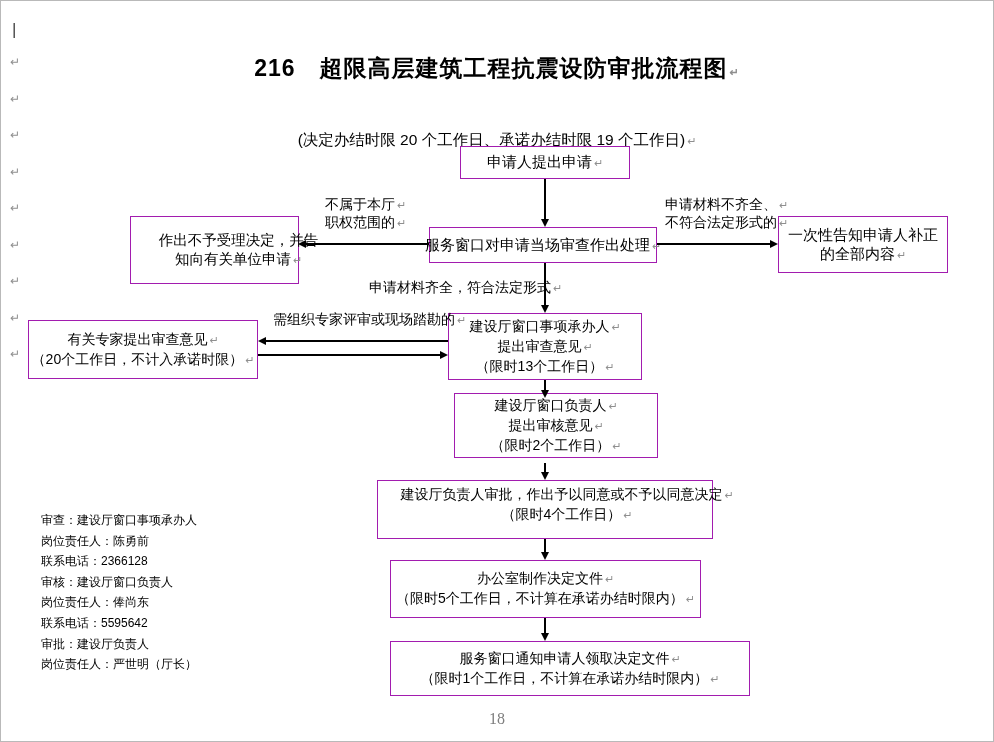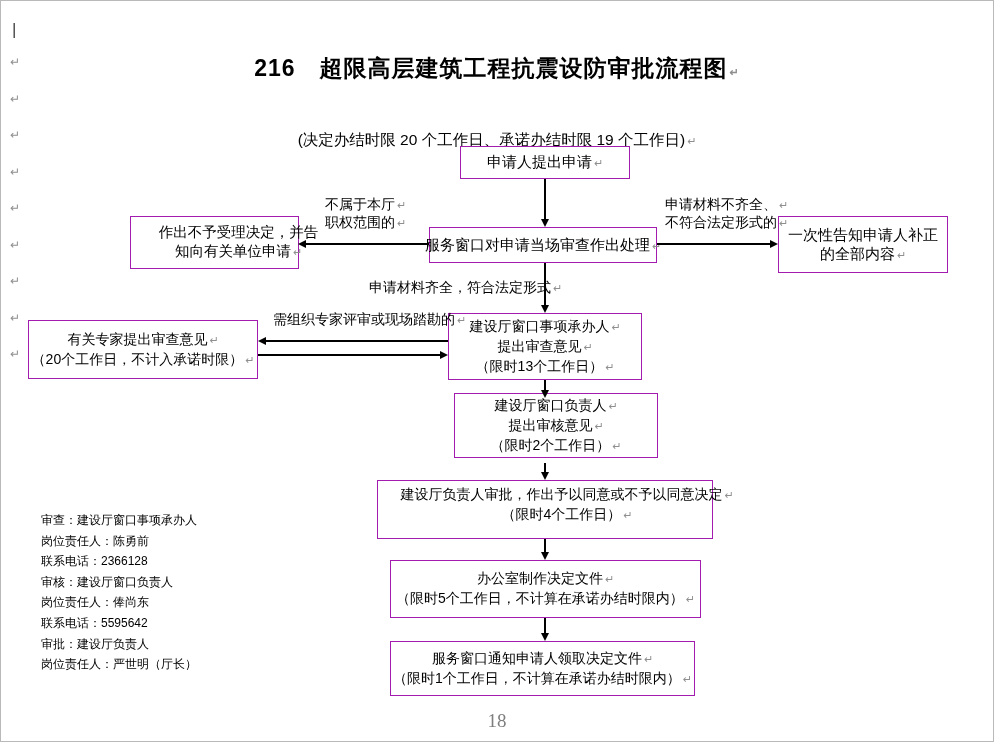--- a/index.html
+++ b/index.html
@@ -30,21 +30,21 @@
   .ha .head-right{position:absolute; right:-8px; top:-3px; width:0; height:0;
     border-top:4px solid transparent; border-bottom:4px solid transparent;
     border-left:8px solid #000;}
   .margin-marks{position:absolute; left:9px; top:54px; display:flex;
     flex-direction:column; gap:22.5px; color:#8f8f8f; font-size:12px; line-height:14px;}
   .cursor{position:absolute; left:11px; top:19px; font-size:17px; color:#444;
     font-weight:normal;}
   .contacts{position:absolute; left:40px; top:509px; font-size:12px; line-height:20.6px;
     white-space:nowrap;}
   .pageno{position:absolute; top:709px; left:0; width:100%; text-align:center;
-    font-family:"Liberation Serif", serif; font-size:19px; color:#7e7e7e;}
+    font-family:"Liberation Serif", serif; font-size:16px; color:#7e7e7e;}
 </style>
 </head>
 <body>
 
 <div class="page">
 
   <span class="cursor">|</span>
 
   <div class="margin-marks">
     <span>↵</span>
@@ -66,21 +66,21 @@
   </div>
 
   <div class="box" style="left:459px; top:145px; width:170px; height:33px; font-size:15px;">
     <div class="bl"><span>申请人提出申请</span><span class="cr">↵</span></div>
   </div>
 
   <div class="box" style="left:428px; top:226px; width:228px; height:36px; font-size:15px;">
     <div class="bl"><span>服务窗口对申请当场审查作出处理</span><span class="cr">↵</span></div>
   </div>
 
-  <div class="box" style="left:129px; top:215px; width:169px; height:53px; font-size:14.5px;padding-left:48px;">
+  <div class="box" style="left:129px; top:215px; width:169px; height:68px; font-size:14.5px;padding-left:48px;">
     <div class="bl"><span>作出不予受理决定，并告</span></div>
     <div class="bl"><span>知向有关单位申请</span><span class="cr">↵</span></div>
   </div>
 
   <div class="box" style="left:777px; top:215px; width:170px; height:57px; font-size:15px;text-align:right;">
     <div class="bl"><span>一次性告知申请人补正</span></div>
     <div class="bl"><span>的全部内容</span><span class="cr">↵</span></div>
   </div>
 
   <div class="box" style="left:27px; top:319px; width:230px; height:59px;">
@@ -103,21 +103,21 @@
   <div class="box" style="left:376px; top:479px; width:336px; height:59px; justify-content:flex-start; padding-top:4px;padding-left:44px;">
     <div class="bl"><span>建设厅负责人审批，作出予以同意或不予以同意决定</span><span class="cr">↵</span></div>
     <div class="bl"><span>（限时4个工作日）</span><span class="cr">↵</span></div>
   </div>
 
   <div class="box" style="left:389px; top:559px; width:311px; height:58px;">
     <div class="bl"><span>办公室制作决定文件</span><span class="cr">↵</span></div>
     <div class="bl"><span>（限时5个工作日，不计算在承诺办结时限内）</span><span class="cr">↵</span></div>
   </div>
 
-  <div class="box" style="left:389px; top:640px; width:305px; height:55px;">
+  <div class="box" style="left:389px; top:640px; width:360px; height:55px;">
     <div class="bl"><span>服务窗口通知申请人领取决定文件</span><span class="cr">↵</span></div>
     <div class="bl"><span>（限时1个工作日，不计算在承诺办结时限内）</span><span class="cr">↵</span></div>
   </div>
 
   <div class="lbl" style="left:324px; top:195px;">
     <div><span>不属于本厅</span><span class="cr">↵</span></div>
     <div><span>职权范围的</span><span class="cr">↵</span></div>
   </div>
 
   <div class="lbl" style="left:664px; top:195px;">

